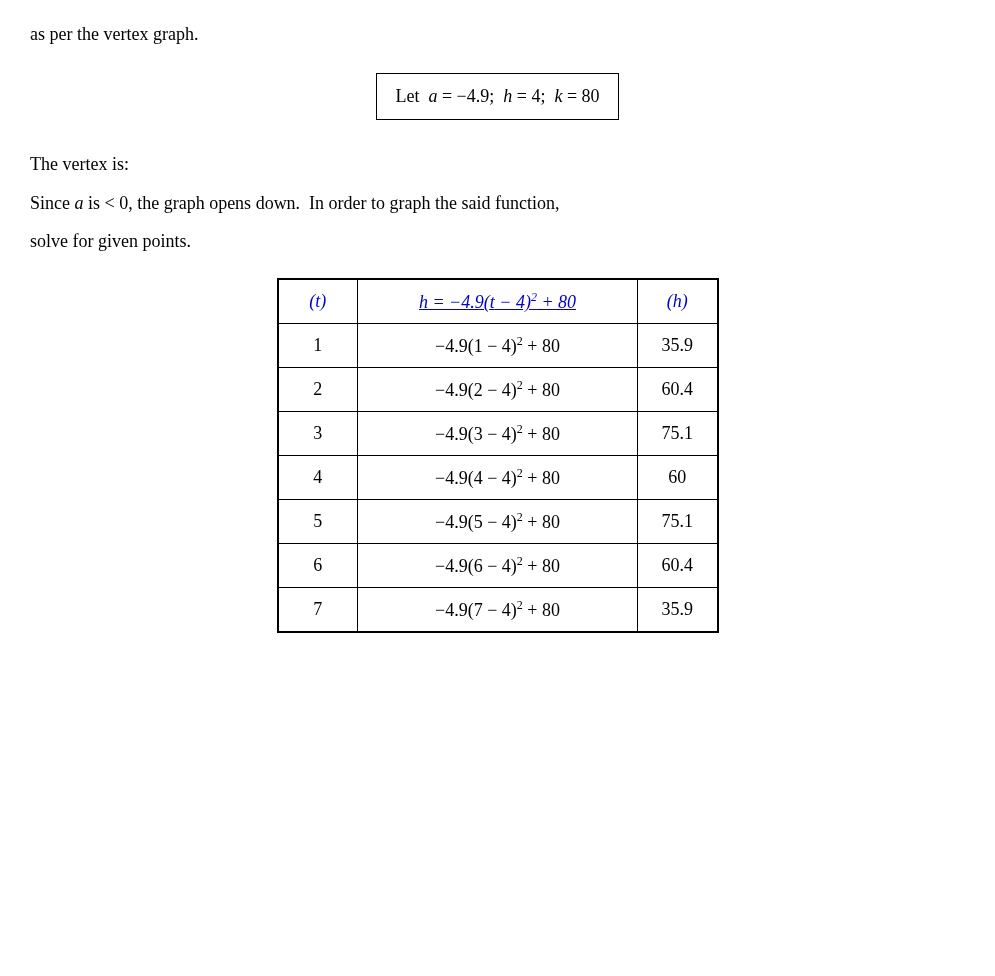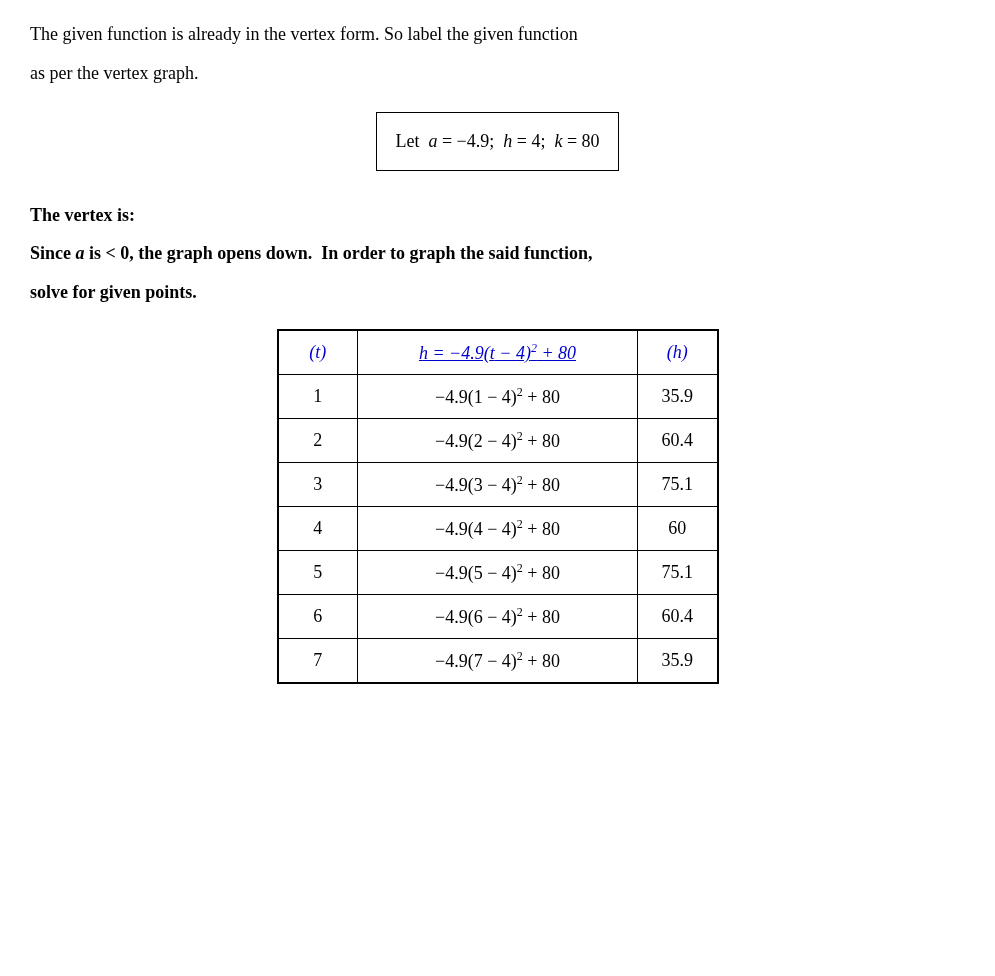--- a/index.html
+++ b/index.html
@@ -19,35 +19,34 @@
     }
 
     .text-block {
       line-height: 1.6;
       margin-bottom: 10px;
     }
 
     .boxed-formula {
       display: inline-block;
       border: 1.5px solid #000;
-      padding: 18px 18px;
+      padding: 12px 18px;
       margin: 14px 0;
       font-size: 18px;
       white-space: nowrap;
     }
 
     .center-block {
       text-align: center;
       margin: 10px 0 16px 0;
     }
 
     .section-gap {
       margin-top: 8px;
       margin-bottom: 10px;
-      font-weight: bold;
     }
 
     sup {
       font-size: 12px;
       vertical-align: super;
     }
 
     .math-table-container {
       display: flex;
       justify-content: center;
@@ -95,23 +94,20 @@
     }
 
     em.italic-var {
       font-style: italic;
     }
   </style>
 </head>
 <body>
 
 <div>
-  <div class="text-block">
-    <span>The given function is already in the vertex form.  So label the given function</span>
-  </div>
   <div class="text-block">
     <span>as per the vertex graph.</span>
   </div>
 </div>
 
 <div class="center-block">
   <div class="boxed-formula">
     Let &nbsp;<em class="italic-var">a</em> = −4.9;&nbsp; <em class="italic-var">h</em> = 4;&nbsp; <em class="italic-var">k</em> = 80
   </div>
 </div>

